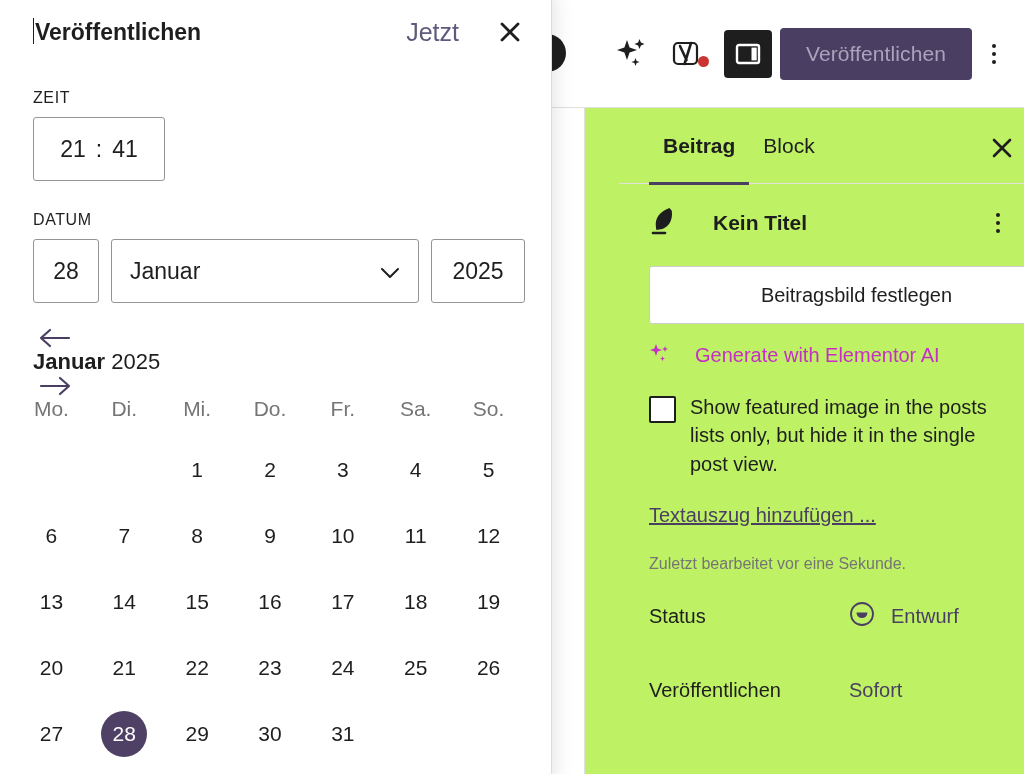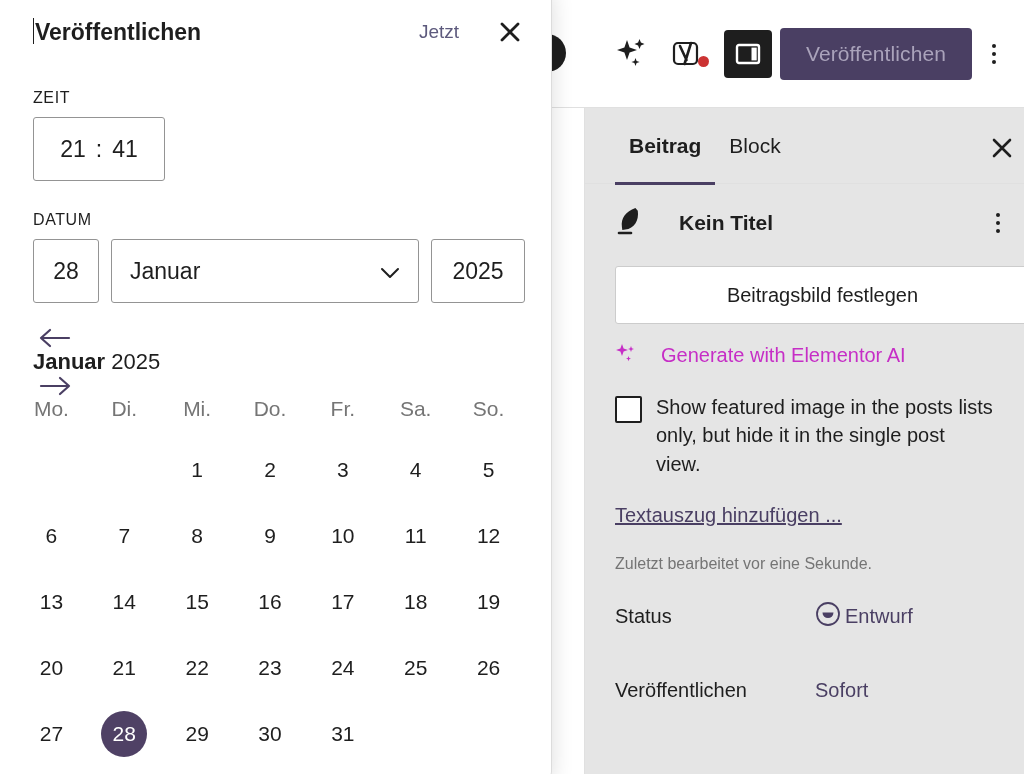--- a/index.html
+++ b/index.html
@@ -45,21 +45,21 @@
   }
   .kebab {
     width: 44px; height: 52px; display: flex; flex-direction: column;
     align-items: center; justify-content: center; gap: 4px; cursor: pointer;
   }
   .kebab i { width: 4px; height: 4px; border-radius: 50%; background: #1e1e1e; display:block; }
 
   
   .settings-panel {
     position: absolute; right: 0; top: 108px; width: 440px; bottom: 0;
-    background: #e5e5e5; border-left: 1px solid #e0e0e0;
+    background: #bef264; border-left: 1px solid #e0e0e0; padding-left: 34px;
   }
   .panel-tabs {
     position: relative; height: 76px; display: flex; align-items: center;
     padding: 0 0 0 30px; border-bottom: 1px solid #e0e0e0;
   }
   .panel-tab {
     font-size: 21px; color: #1e1e1e; padding: 0 14px; height: 76px;
     display: flex; align-items: center; cursor: pointer; position: relative;
     background: none; border: none; font-family: "Liberation Sans", sans-serif;
   }
@@ -103,21 +103,21 @@
     margin: 26px 0 0 30px; display: inline-block; font-size: 20px;
     color: #4a3f63; text-decoration: underline; cursor: pointer;
   }
   .last-edited { margin: 28px 0 0 30px; font-size: 16px; color: #757575; }
 
   .kv-row {
     display: flex; align-items: center; height: 62px; padding-left: 30px; margin-top: 12px;
   }
   .kv-key { font-size: 20px; color: #1e1e1e; width: 200px; }
   .kv-val {
-    font-size: 20px; color: #4a3f63; display: flex; align-items: center; gap: 4px;
+    font-size: 20px; color: #4a3f63; display: flex; align-items: center; gap: 16px;
     cursor: pointer;
   }
   .kebab-v {
     width: 36px; display: flex; flex-direction: column; align-items: center;
     gap: 4px; cursor: pointer;
   }
   .kebab-v i { width: 4px; height: 4px; border-radius: 50%; background: #1e1e1e; display: block; }
 
   
   .popover {
@@ -129,21 +129,21 @@
     display: flex; align-items: center; height: 86px; padding: 0 24px 0 44px;
   }
   .pop-title {
     font-size: 23px; font-weight: bold; color: #1e1e1e; flex: 1; position: relative;
   }
   .caret {
     display: inline-block; width: 1px; height: 26px; background: #1e1e1e;
     vertical-align: -4px; margin-right: 1px;
   }
   .pop-now {
-    font-size: 19px; color: #5d5a7d; margin-right: 34px; cursor: pointer;
+    font-size: 25px; color: #5d5a7d; margin-right: 34px; cursor: pointer;
     background: none; border: none; font-family: "Liberation Sans", sans-serif;
   }
   .pop-close { width: 34px; height: 34px; cursor: pointer; display:flex; align-items:center; justify-content:center; }
 
   .field-label {
     font-size: 16px; letter-spacing: .6px; color: #1e1e1e;
     margin: 14px 0 10px 44px; text-transform: uppercase;
   }
   .time-box {
     margin-left: 44px; width: 132px; height: 64px; border: 1px solid #949494;

